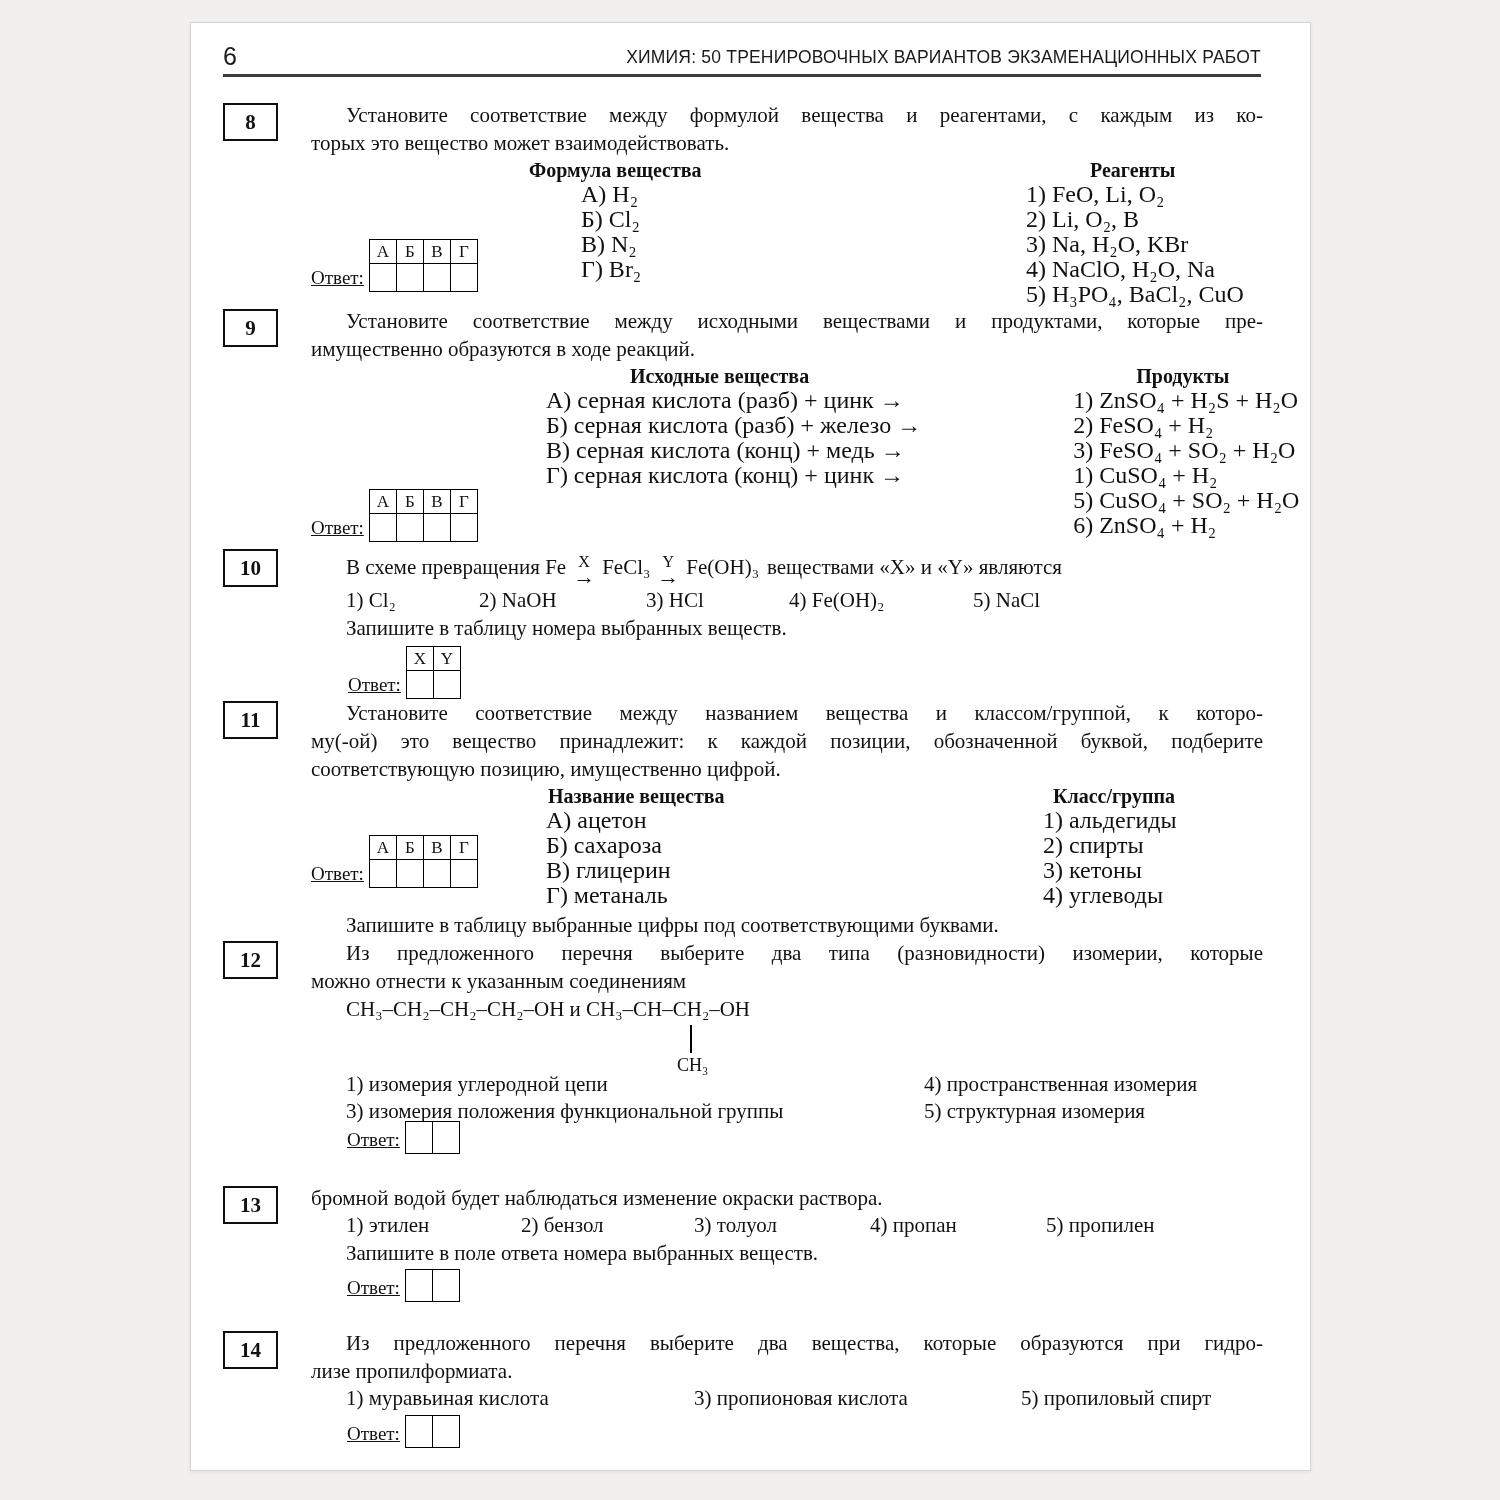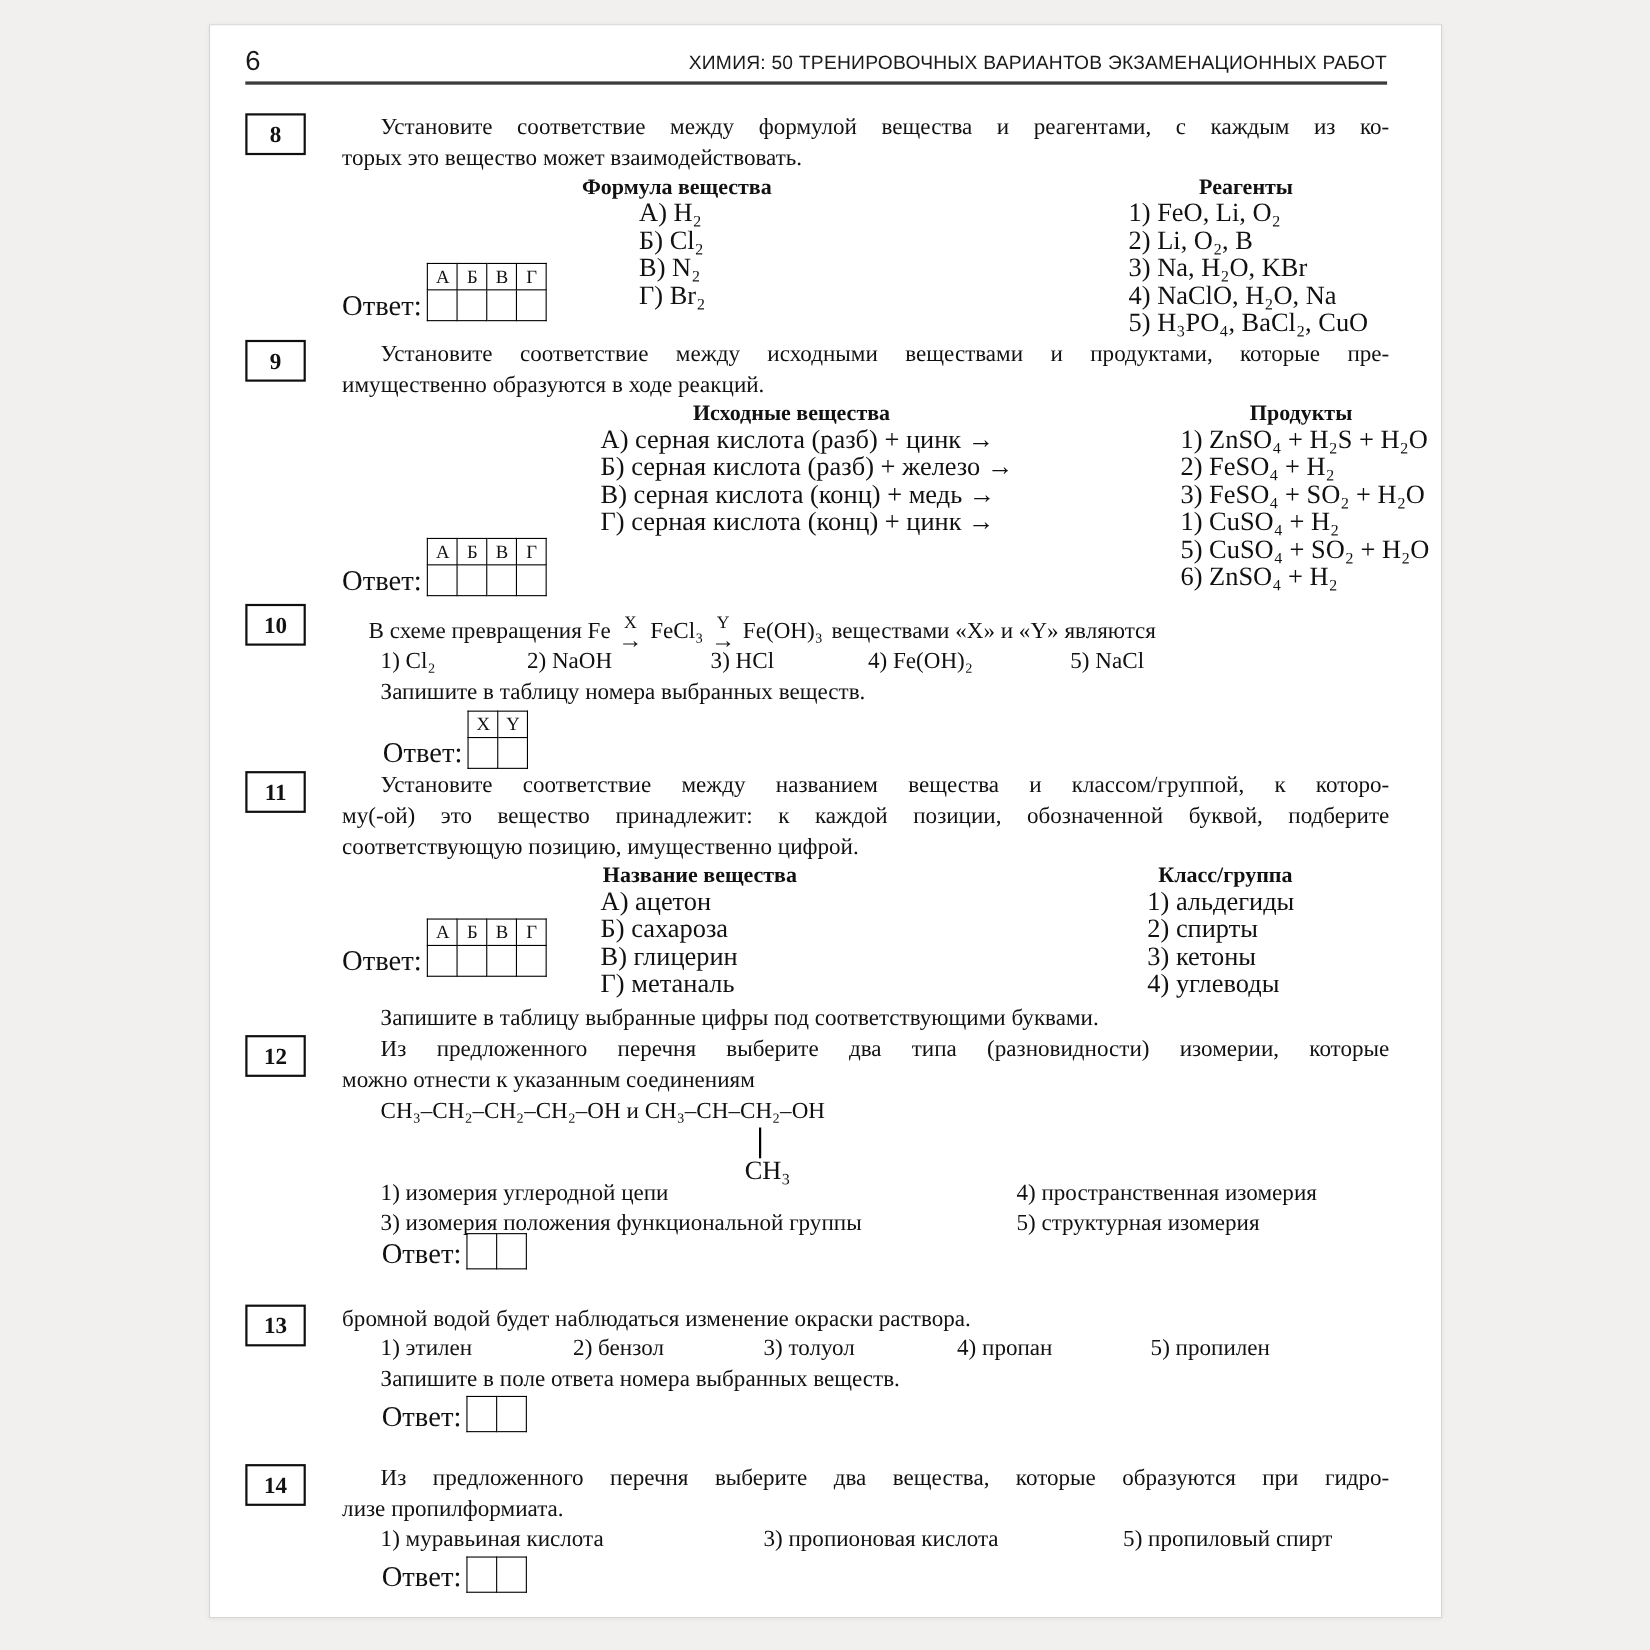--- a/index.html
+++ b/index.html
@@ -38,45 +38,45 @@
   .just{text-align:justify;text-align-last:justify;white-space:normal;font-family:Liberation Serif, serif;}
   
   .mrow{display:flex;margin-top:1px;}
   .mcolL{flex:0 0 560px;}
   .mcolR{flex:1 1 auto;}
   .mhead{font-weight:bold;font-size:20px;line-height:24px;}
   .mitem{font-size:24px;line-height:25px;white-space:nowrap;}
   
   .ansabs{position:absolute;left:0;display:flex;align-items:flex-end;}
   .ansflow{display:flex;align-items:flex-end;}
-  .anslabel{font-size:26px;line-height:26px;margin-right:5px;margin-bottom:1px;}
+  .anslabel{font-size:19px;line-height:26px;margin-right:5px;margin-bottom:1px;text-decoration:underline;}
   table.anst{border-collapse:collapse;}
   table.anst td{
     border:1.7px solid #000;width:26px;min-width:26px;padding:0;
     text-align:center;vertical-align:middle;background:#fff;
   }
   table.anst tr.hrow td{height:23px;font-size:17px;line-height:17px;}
   table.anst tr.drow td{height:27px;}
   table.ans2{border-collapse:collapse;}
   table.ans2 td{border:1.8px solid #000;width:26px;min-width:26px;height:31px;padding:0;background:#fff;}
   
   .optrow{display:flex;margin-left:35px;line-height:27px;white-space:nowrap;}
   .optrow span{display:inline-block;}
   .optcols{display:flex;margin-left:35px;}
   .optcols .oc{line-height:27px;white-space:nowrap;}
   
-  .schemeline{margin-left:24px;height:40px;display:flex;align-items:flex-end;white-space:nowrap;}
+  .schemeline{margin-left:35px;height:40px;display:flex;align-items:center;white-space:nowrap;}
   .rxnarrow{display:inline-flex;flex-direction:column;align-items:center;margin:0 7px;transform:translateY(2px);}
   .rxnarrow .over{font-size:16px;line-height:15px;}
   .rxnarrow .shaft{font-size:22px;line-height:15px;}
   
   .formula{position:relative;margin-left:35px;height:76px;}
   .fline{line-height:28px;white-space:nowrap;}
   .bond{position:absolute;width:1.7px;background:#000;}
-  .branch{position:absolute;font-size:24px;line-height:24px;}
+  .branch{position:absolute;font-size:18px;line-height:24px;}
 </style>
 </head>
 <body>
 
 <div class="card">
 
   <div class="pagehead">
     <div class="pagenum">6</div>
     <div class="headtitle">ХИМИЯ: 50 ТРЕНИРОВОЧНЫХ ВАРИАНТОВ ЭКЗАМЕНАЦИОННЫХ РАБОТ</div>
   </div>

